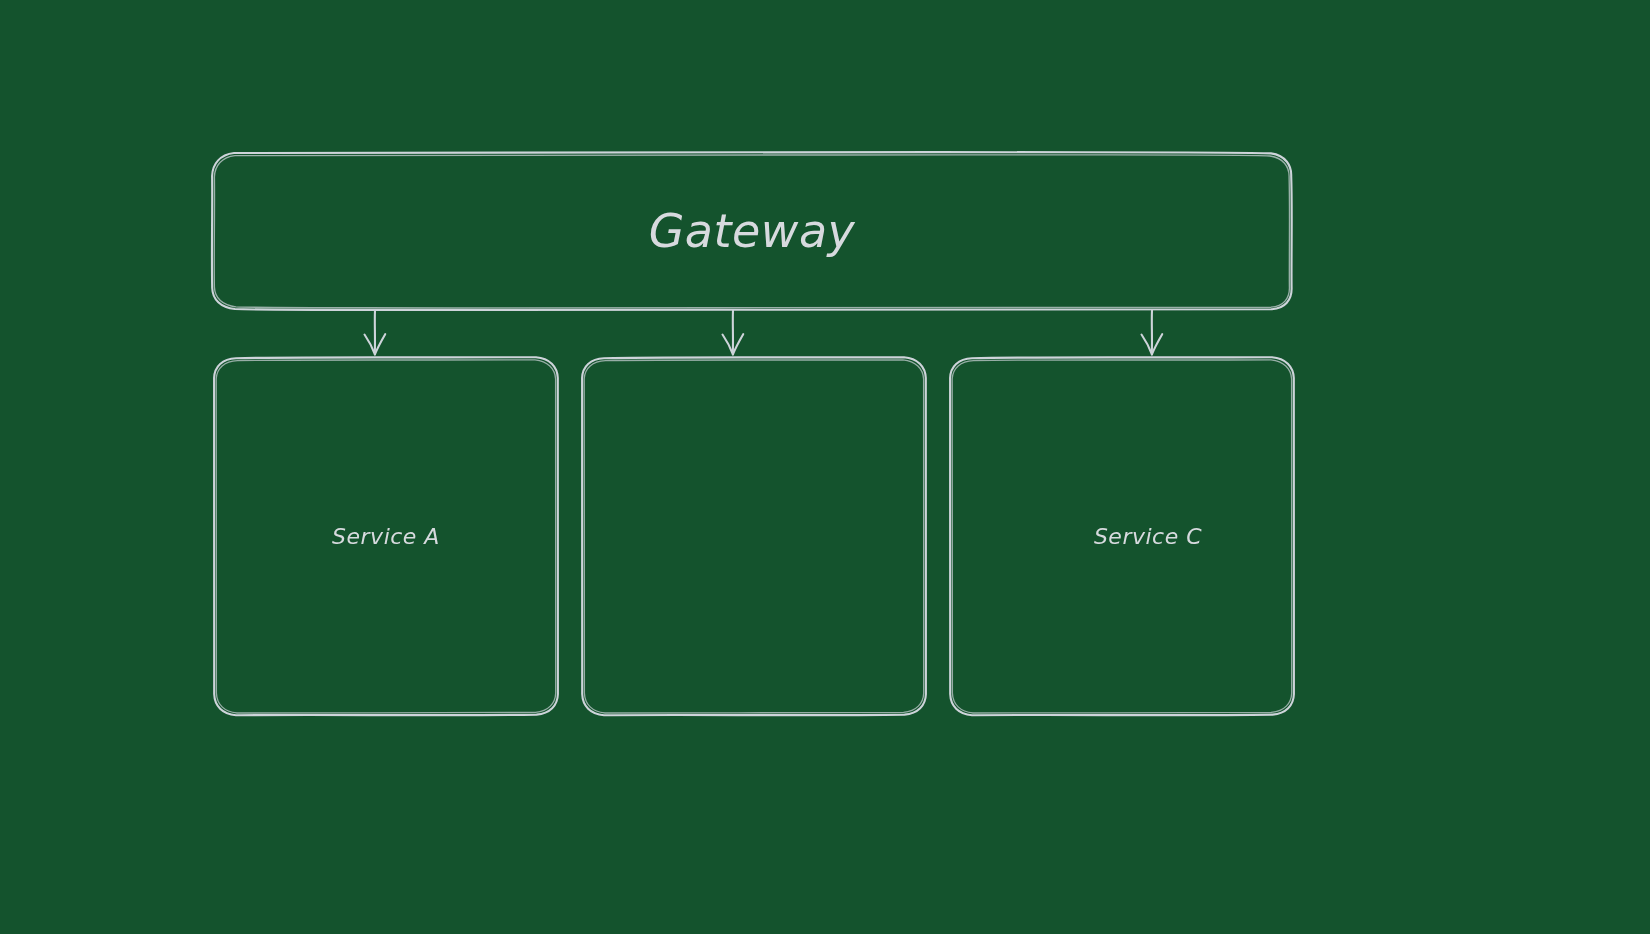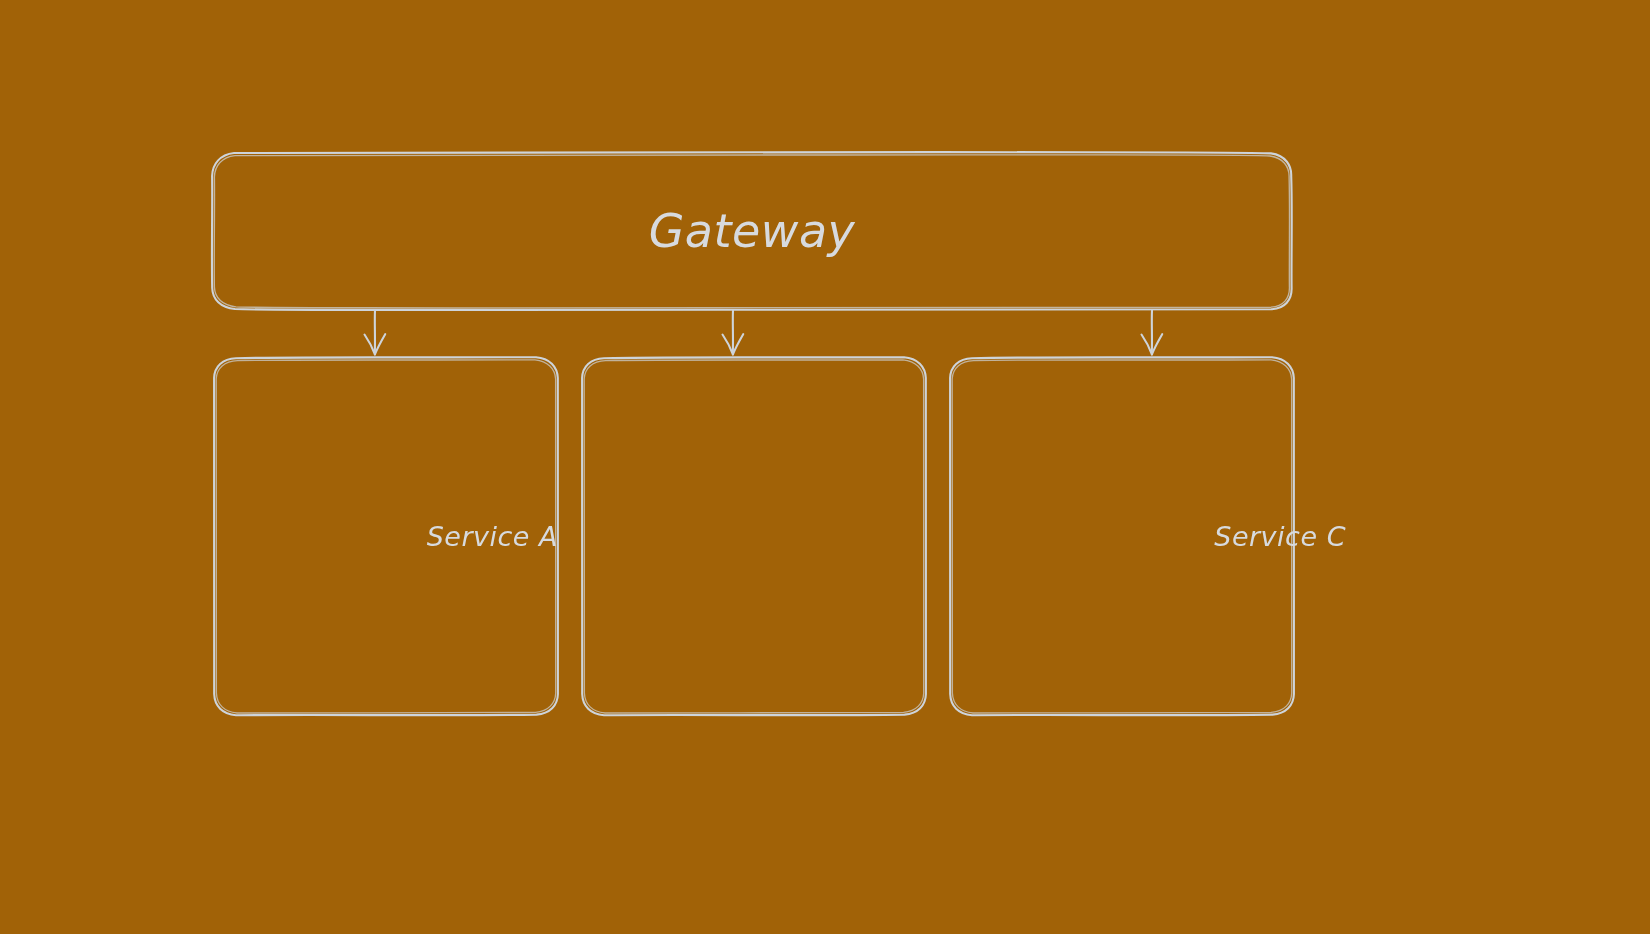--- a/index.html
+++ b/index.html
@@ -11,21 +11,21 @@
   body {
     width: 1650px;
     height: 934px;
     overflow: hidden;
     font-family: "DejaVu Sans", sans-serif;
   }
   #canvas-root {
     position: relative;
     width: 1650px;
     height: 934px;
-    background: #a16207;
+    background: #14532d;
   }
   #sketch-svg {
     position: absolute;
     left: 0;
     top: 0;
     width: 1650px;
     height: 934px;
     display: block;
   }
   .node-label {
@@ -38,23 +38,22 @@
     letter-spacing: 0.5px;
     white-space: nowrap;
     user-select: none;
     pointer-events: none;
   }
   .label-gateway {
     font-size: 46px;
     line-height: 46px;
   }
   .label-service {
-    font-size: 27px;
+    font-size: 22px;
     line-height: 27px;
-    text-align: right;
   }
 </style>
 </head>
 <body>
 
 <div id="canvas-root">
 
   <svg id="sketch-svg" viewBox="0 0 1650 934" xmlns="http://www.w3.org/2000/svg">
 
     <g>

